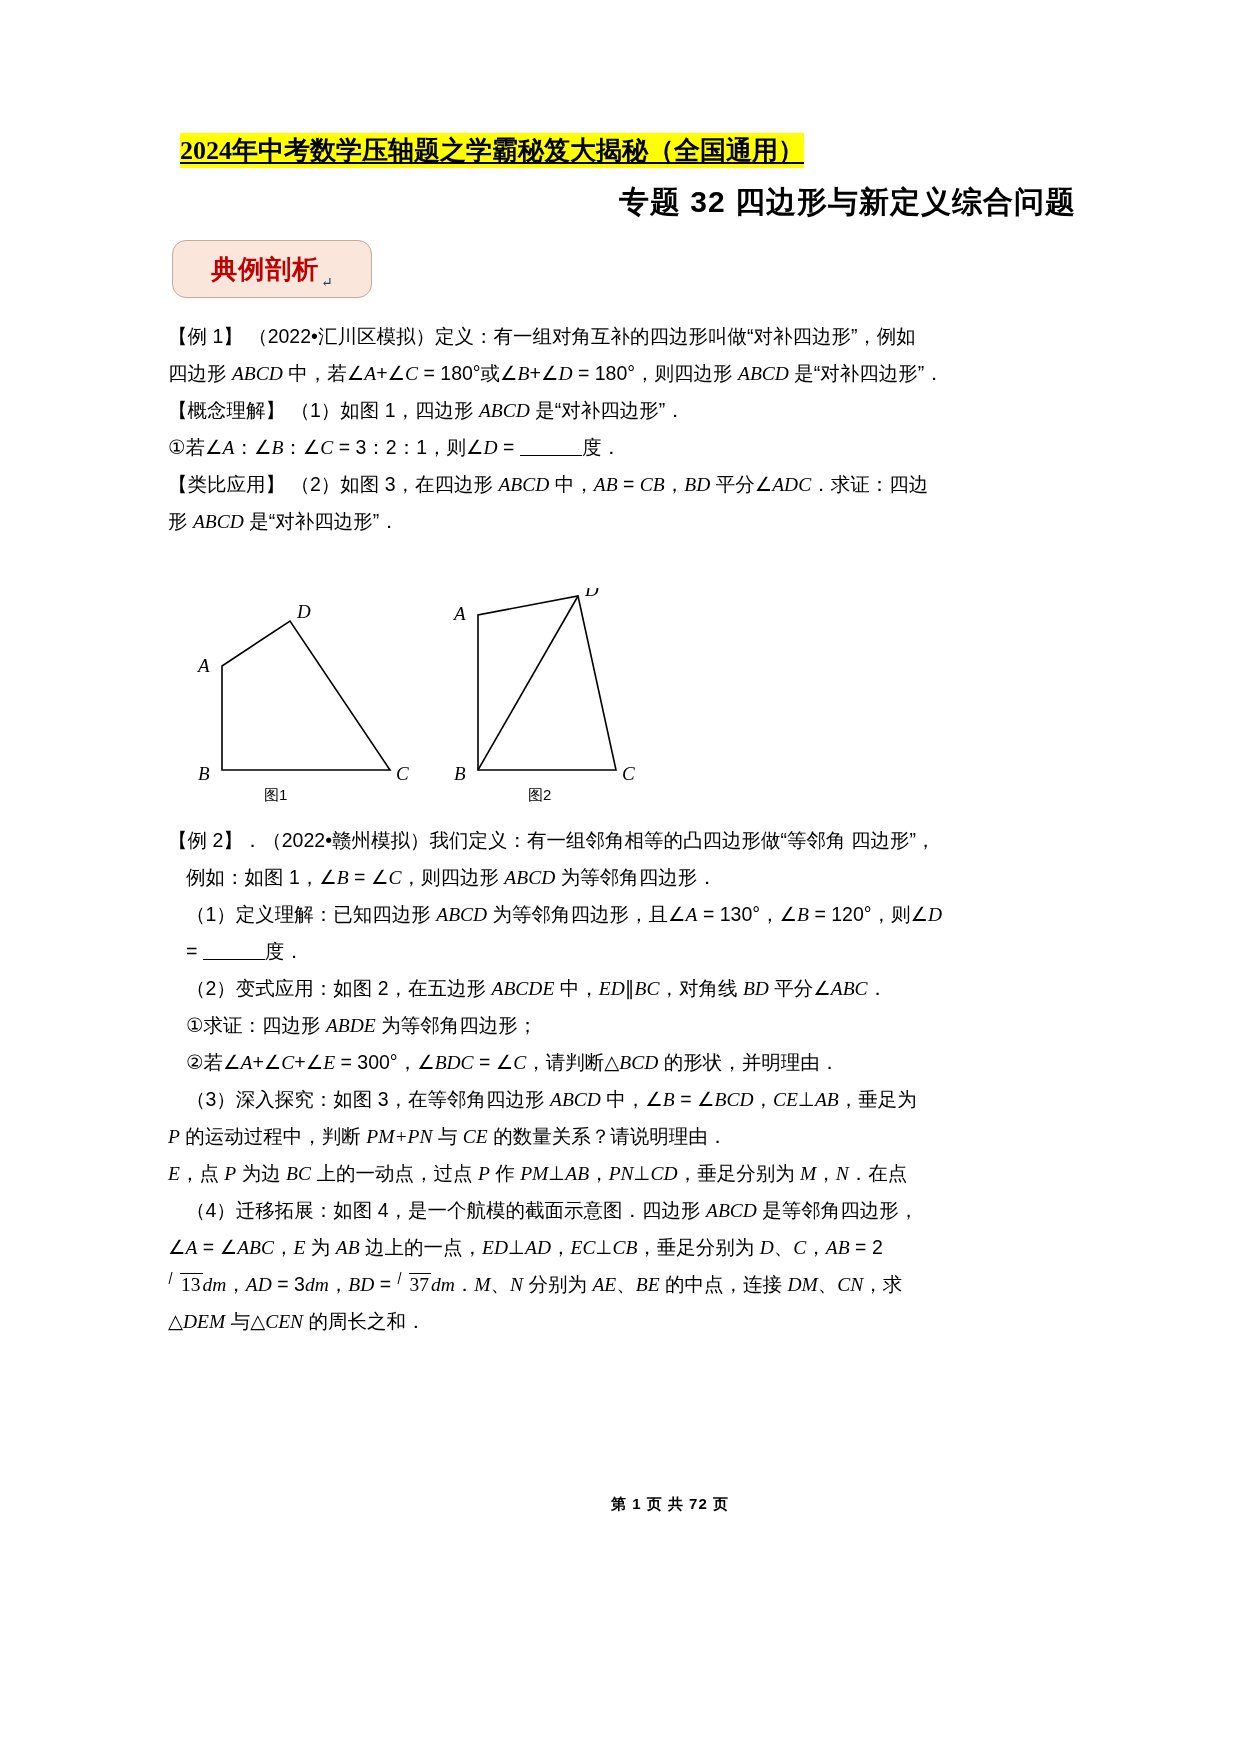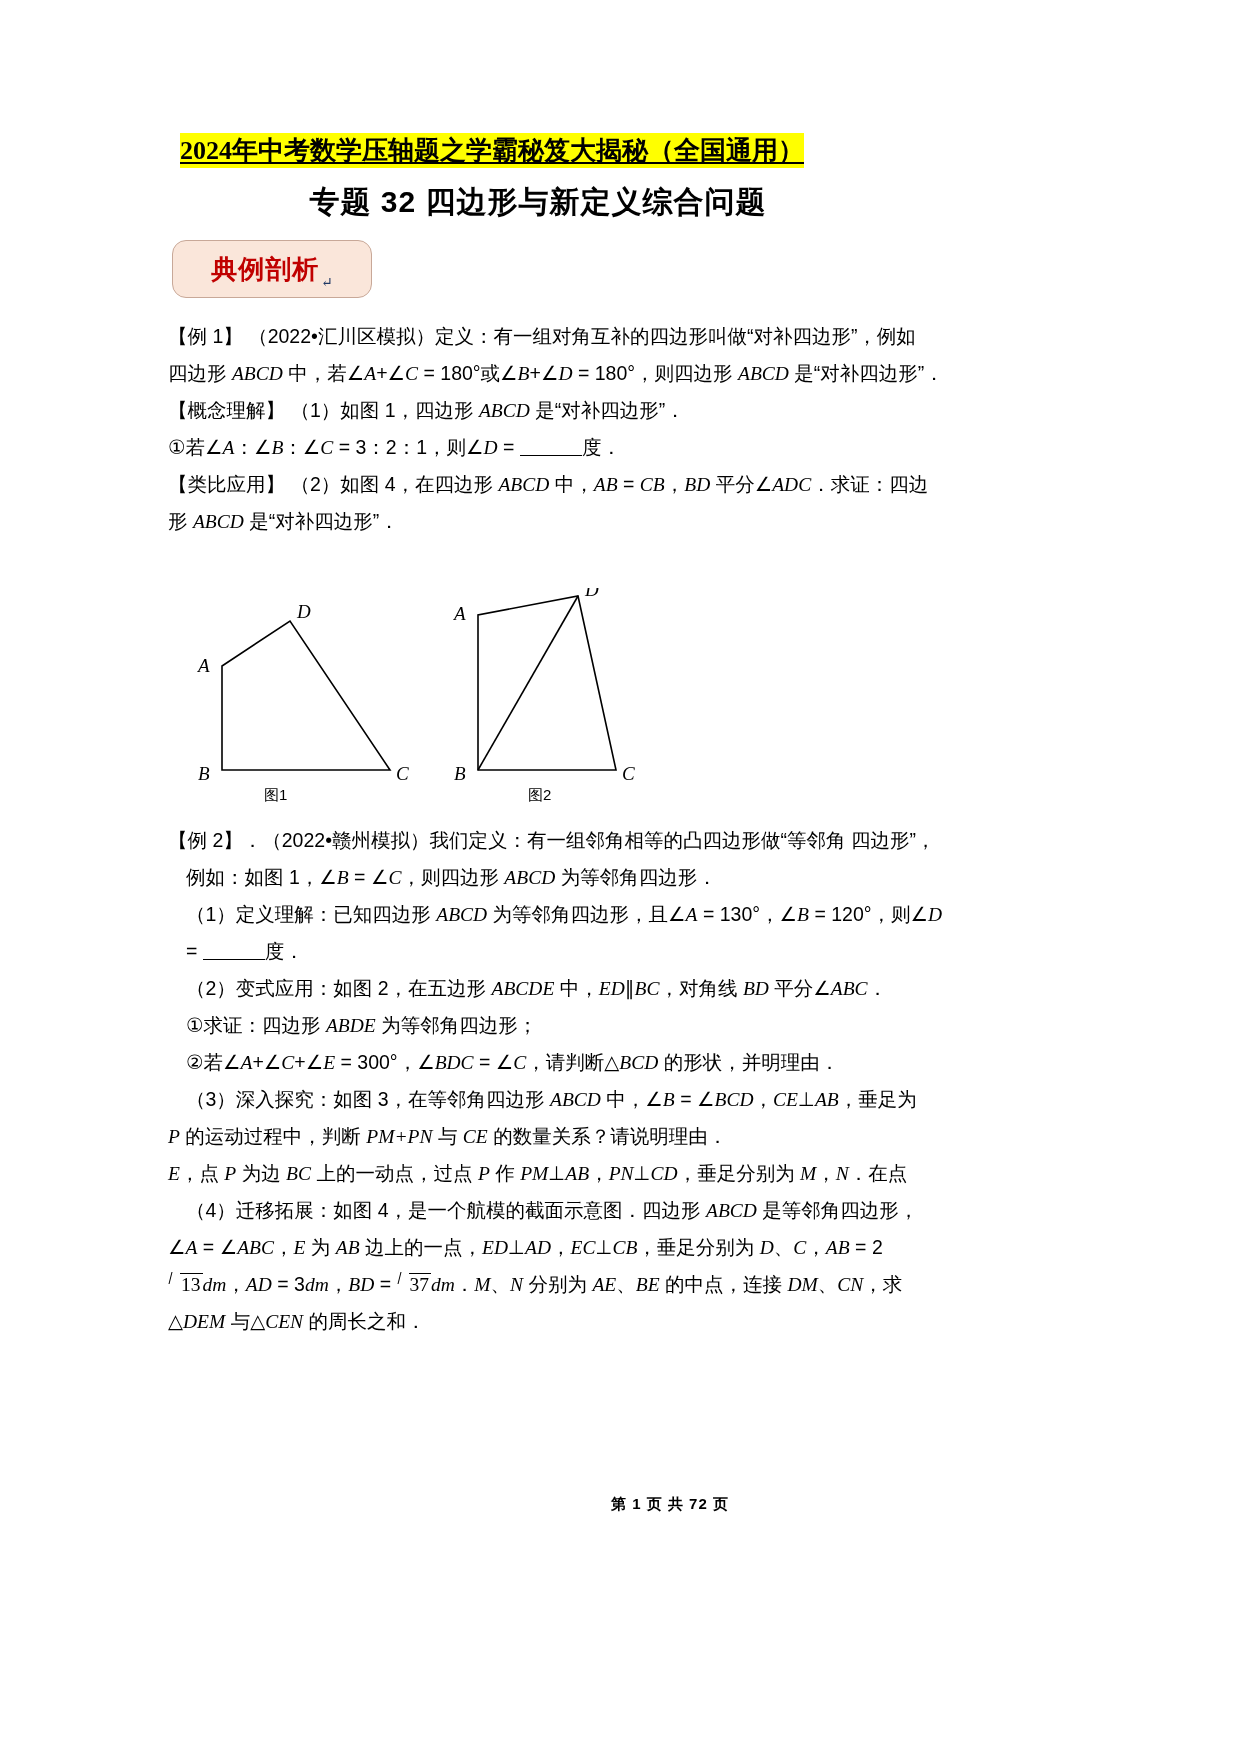--- a/index.html
+++ b/index.html
@@ -39,21 +39,21 @@
     font-family: Liberation Serif, serif;
     margin-left: 12px;
   }
 
   
   .doc-title {
     position: absolute;
     left: 0;
     top: 182px;
     width: 1076px;
-    text-align: center;
+    text-align: right;
     font-size: 30px;
     font-weight: bold;
     letter-spacing: 1px;
     font-family: "Liberation Sans", "DejaVu Sans", sans-serif;
   }
 
   
   .badge {
     position: absolute;
     left: 172px;
@@ -191,21 +191,21 @@
   <div class="badge">
     <span class="badge-text">典例剖析</span>
       <span class="pilcrow">↵</span>
   </div>
 
   <div class="body-block" id="block-ex1">
       <div class="line"><span>【例 1】  （2022•汇川区模拟）定义：有一组对角互补的四边形叫做“对补四边形”，例如</span></div>
       <div class="line"><span>四边形 </span><i class="mi">ABCD</i><span> 中，若∠</span><i class="mi">A</i><span>+∠</span><i class="mi">C</i><span> = 180°或∠</span><i class="mi">B</i><span>+∠</span><i class="mi">D</i><span> = 180°，则四边形 </span><i class="mi">ABCD</i><span> 是“对补四边形”．</span></div>
       <div class="line"><span>【概念理解】 （1）如图 1，四边形 </span><i class="mi">ABCD</i><span> 是“对补四边形”．</span></div>
       <div class="line"><span>①若∠</span><i class="mi">A</i><span>：∠</span><i class="mi">B</i><span>：∠</span><i class="mi">C</i><span> = 3：2：1，则∠</span><i class="mi">D</i><span> = </span><span class="blank"></span><span>度．</span></div>
-      <div class="line"><span>【类比应用】 （2）如图 4，在四边形 </span><i class="mi">ABCD</i><span> 中，</span><i class="mi">AB</i><span> = </span><i class="mi">CB</i><span>，</span><i class="mi">BD</i><span> 平分∠</span><i class="mi">ADC</i><span>．求证：四边</span></div>
+      <div class="line"><span>【类比应用】 （2）如图 3，在四边形 </span><i class="mi">ABCD</i><span> 中，</span><i class="mi">AB</i><span> = </span><i class="mi">CB</i><span>，</span><i class="mi">BD</i><span> 平分∠</span><i class="mi">ADC</i><span>．求证：四边</span></div>
       <div class="line"><span>形 </span><i class="mi">ABCD</i><span> 是“对补四边形”．</span></div>
     </div>
 
   <div class="figures">
     <svg width="910" height="225" viewBox="0 0 910 225">
 
       <g>
         <polygon points="54,78 54,182 222,182 122,33" fill="none" stroke="#000000" stroke-width="1.6"></polygon>
         <text x="30" y="84" class="fig-label">A</text>
         <text x="30" y="192" class="fig-label">B</text>

